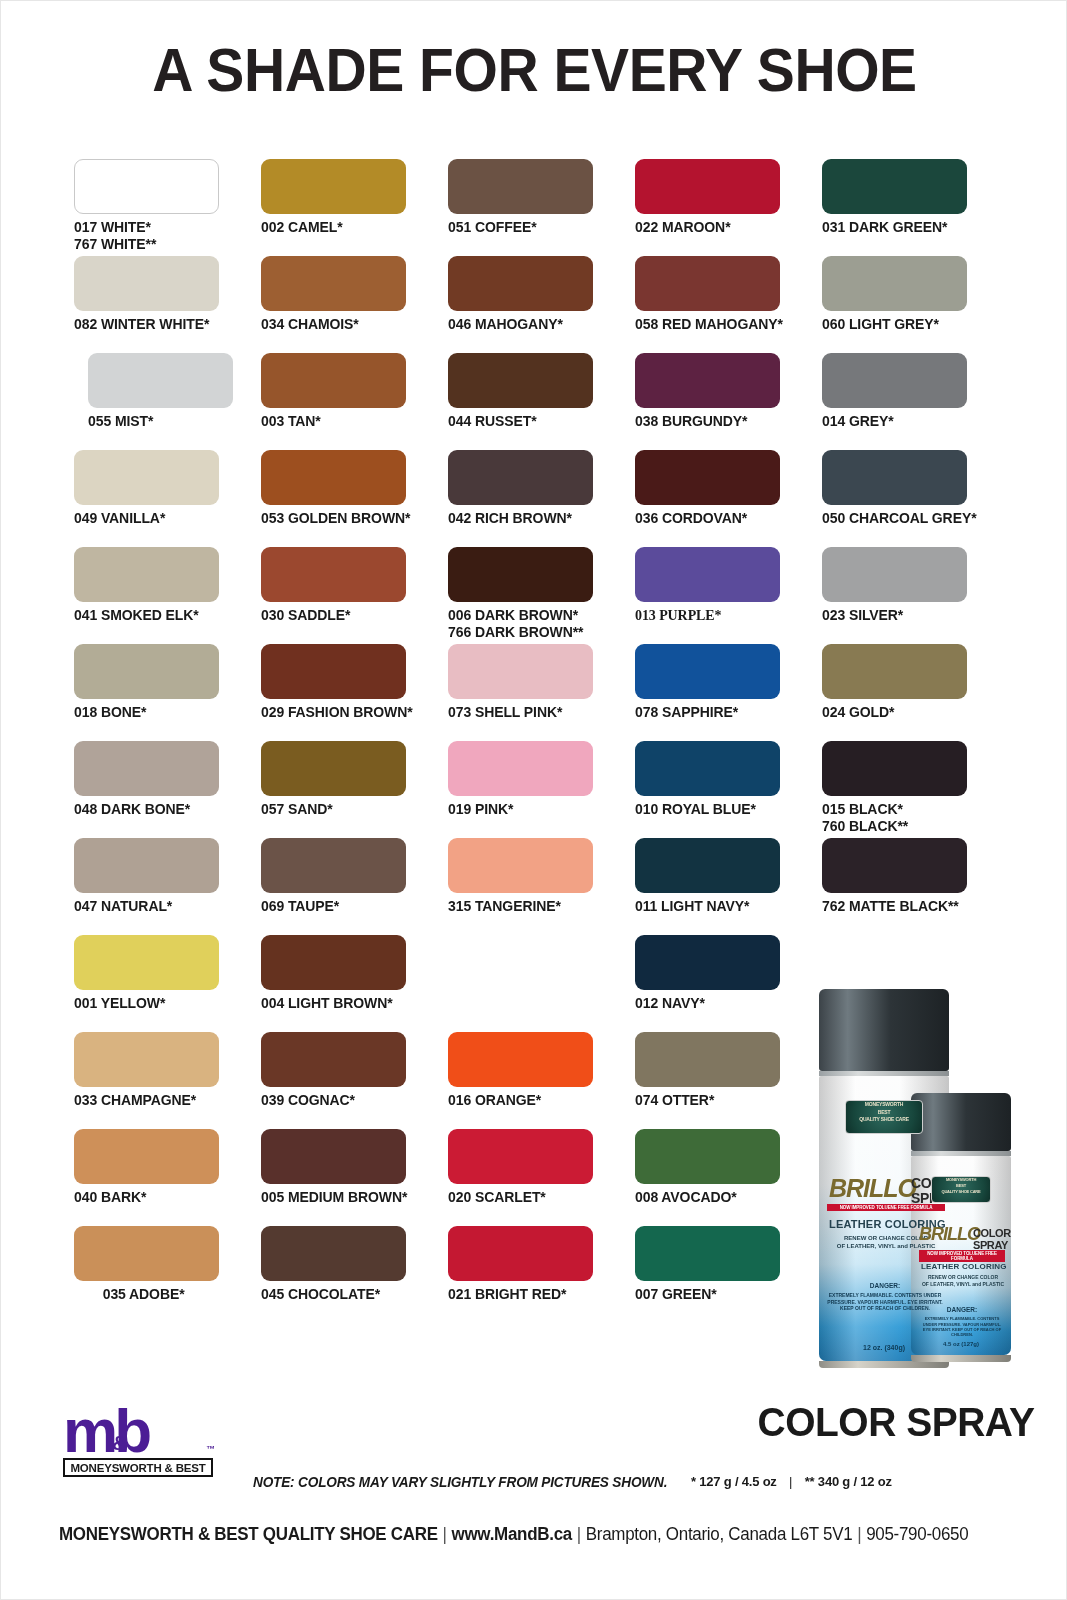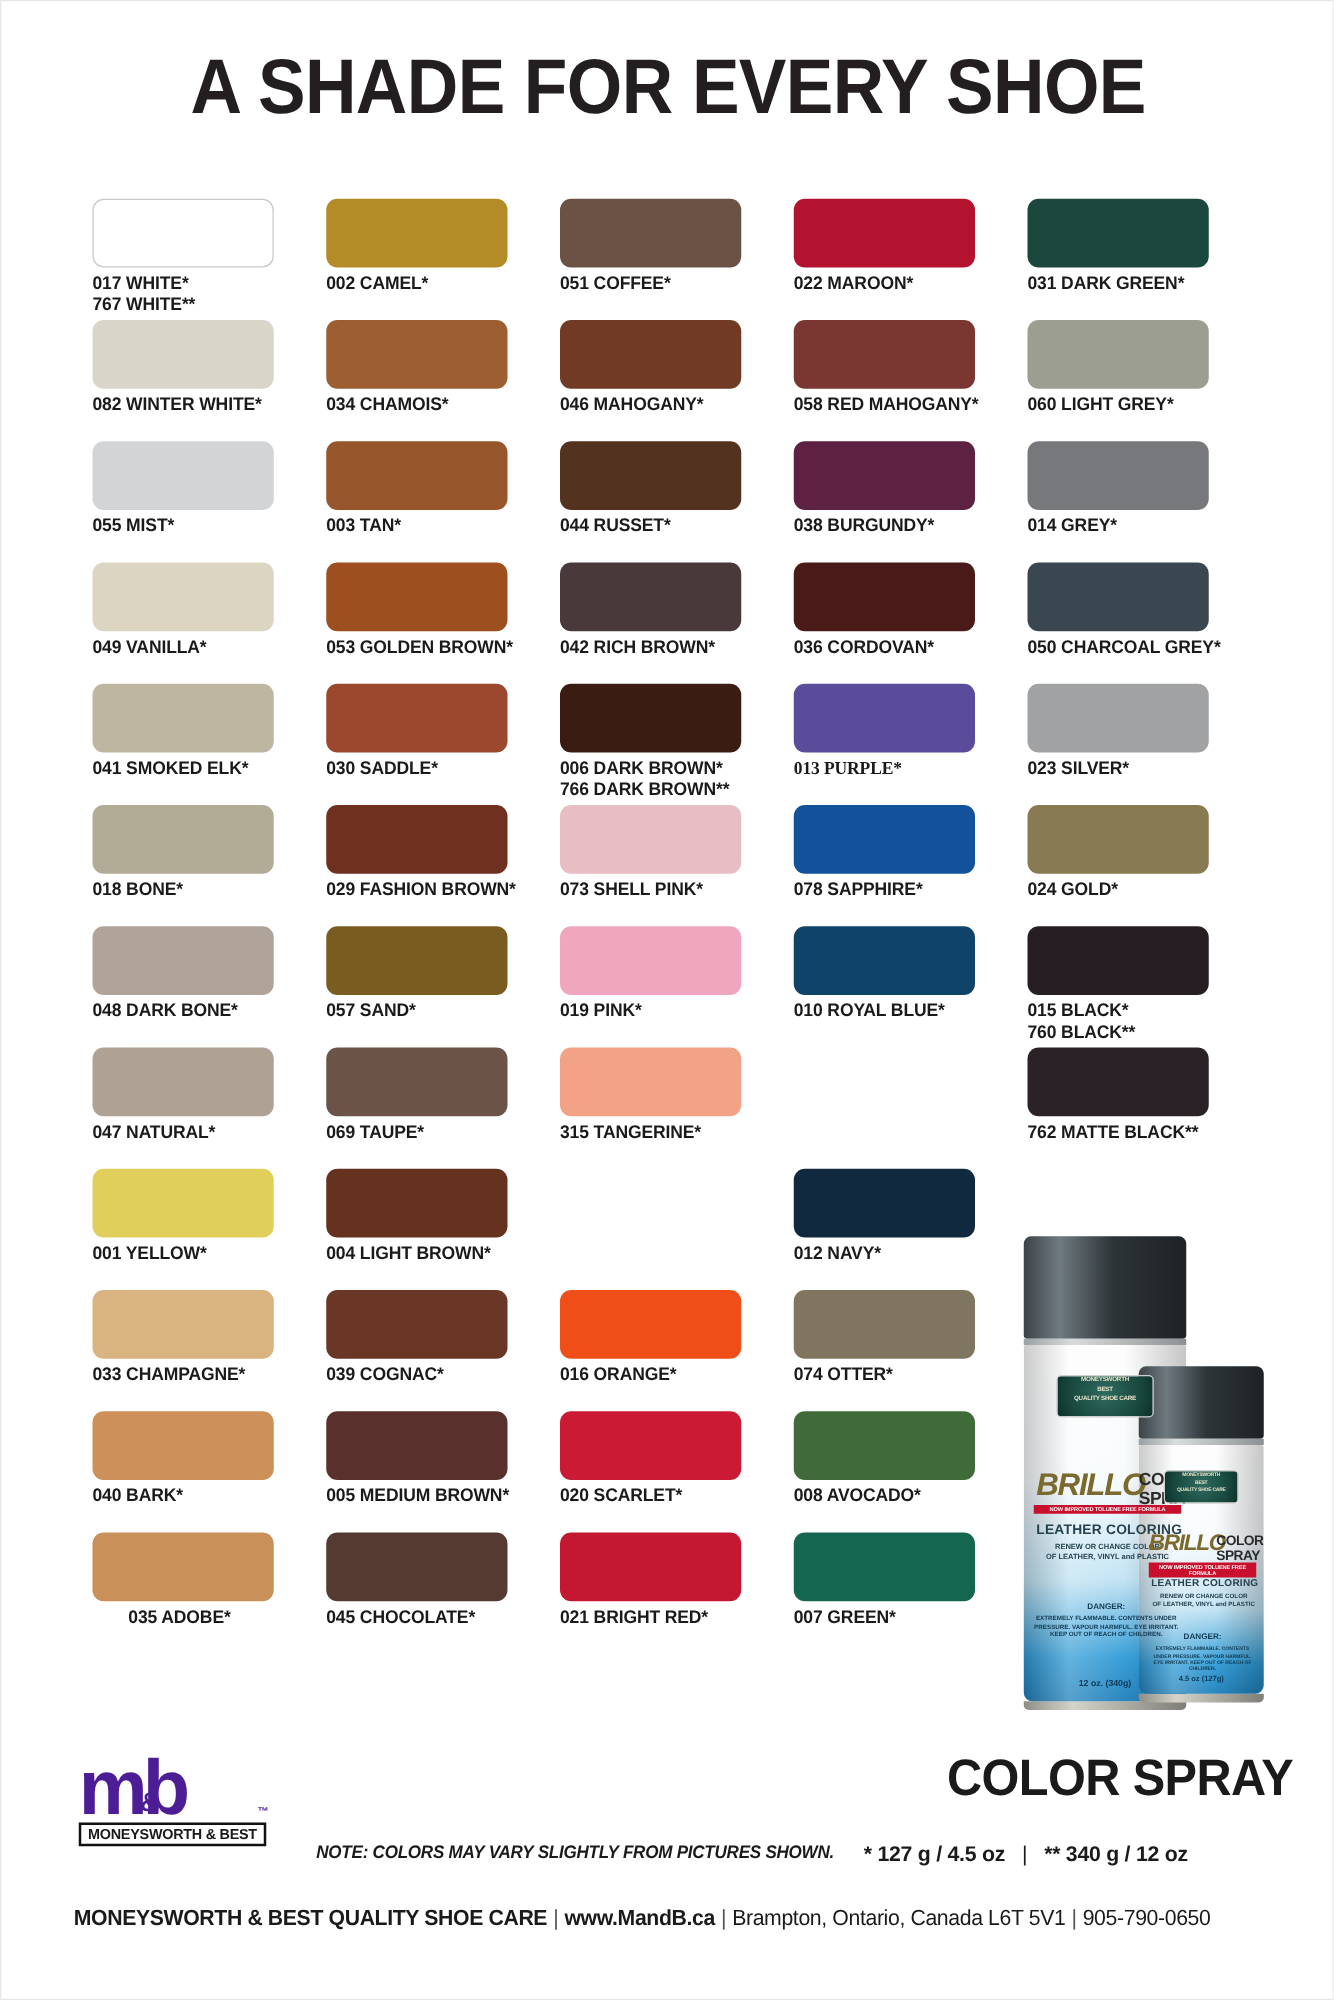--- a/index.html
+++ b/index.html
@@ -194,21 +194,21 @@
     padding:2px 0 1px;
   }
   .note{
     position:absolute;left:252px;top:1473px;
     font-size:14.5px;font-style:italic;font-weight:bold;
     letter-spacing:-0.2px;
     transform:scaleX(0.94);transform-origin:left center;
   }
   .sizes{
     position:absolute;left:690px;top:1473px;
-    font-size:17px;font-weight:bold;letter-spacing:-0.2px;
+    font-size:13px;font-weight:bold;letter-spacing:-0.2px;
     white-space:nowrap;
   }
   .sizes .sep{padding:0 9px;font-weight:normal;}
   .addr{
     position:absolute;left:58px;top:1523px;
     font-size:17.5px;letter-spacing:-0.3px;
     white-space:nowrap;
     transform:scaleX(0.97);transform-origin:left center;
   }
   .addr b{font-weight:bold;}
@@ -260,21 +260,21 @@
         <div class="cell" style="left: 561px;">
           <div class="chip" style="background: rgb(122, 54, 48);"></div>
           <div class="cap"><span>058 RED MAHOGANY*</span></div>
         </div>
         <div class="cell" style="left: 748px;">
           <div class="chip" style="background: rgb(156, 158, 146);"></div>
           <div class="cap"><span>060 LIGHT GREY*</span></div>
         </div>
       </div>
       <div class="row">
-        <div class="cell" style="left: 0px;">
+        <div class="cell" style="left: 14px;">
           <div class="chip" style="background: rgb(210, 212, 213);"></div>
           <div class="cap"><span>055 MIST*</span></div>
         </div>
         <div class="cell" style="left: 187px;">
           <div class="chip" style="background: rgb(150, 85, 43);"></div>
           <div class="cap"><span>003 TAN*</span></div>
         </div>
         <div class="cell" style="left: 374px;">
           <div class="chip" style="background: rgb(83, 50, 31);"></div>
           <div class="cap"><span>044 RUSSET*</span></div>
@@ -381,20 +381,24 @@
           <div class="chip" style="background: rgb(175, 161, 148);"></div>
           <div class="cap"><span>047 NATURAL*</span></div>
         </div>
         <div class="cell" style="left: 187px;">
           <div class="chip" style="background: rgb(107, 83, 72);"></div>
           <div class="cap"><span>069 TAUPE*</span></div>
         </div>
         <div class="cell" style="left: 374px;">
           <div class="chip" style="background: rgb(242, 162, 133);"></div>
           <div class="cap"><span>315 TANGERINE*</span></div>
+        </div>
+        <div class="cell" style="left: 561px;">
+          <div class="chip" style="background: rgb(18, 51, 65);"></div>
+          <div class="cap"><span>011 LIGHT NAVY*</span></div>
         </div>
         <div class="cell" style="left: 748px;">
           <div class="chip" style="background: rgb(43, 34, 40);"></div>
           <div class="cap"><span>762 MATTE BLACK**</span></div>
         </div>
       </div>
       <div class="row">
         <div class="cell" style="left: 0px;">
           <div class="chip" style="background: rgb(224, 208, 91);"></div>
           <div class="cap"><span>001 YELLOW*</span></div>

